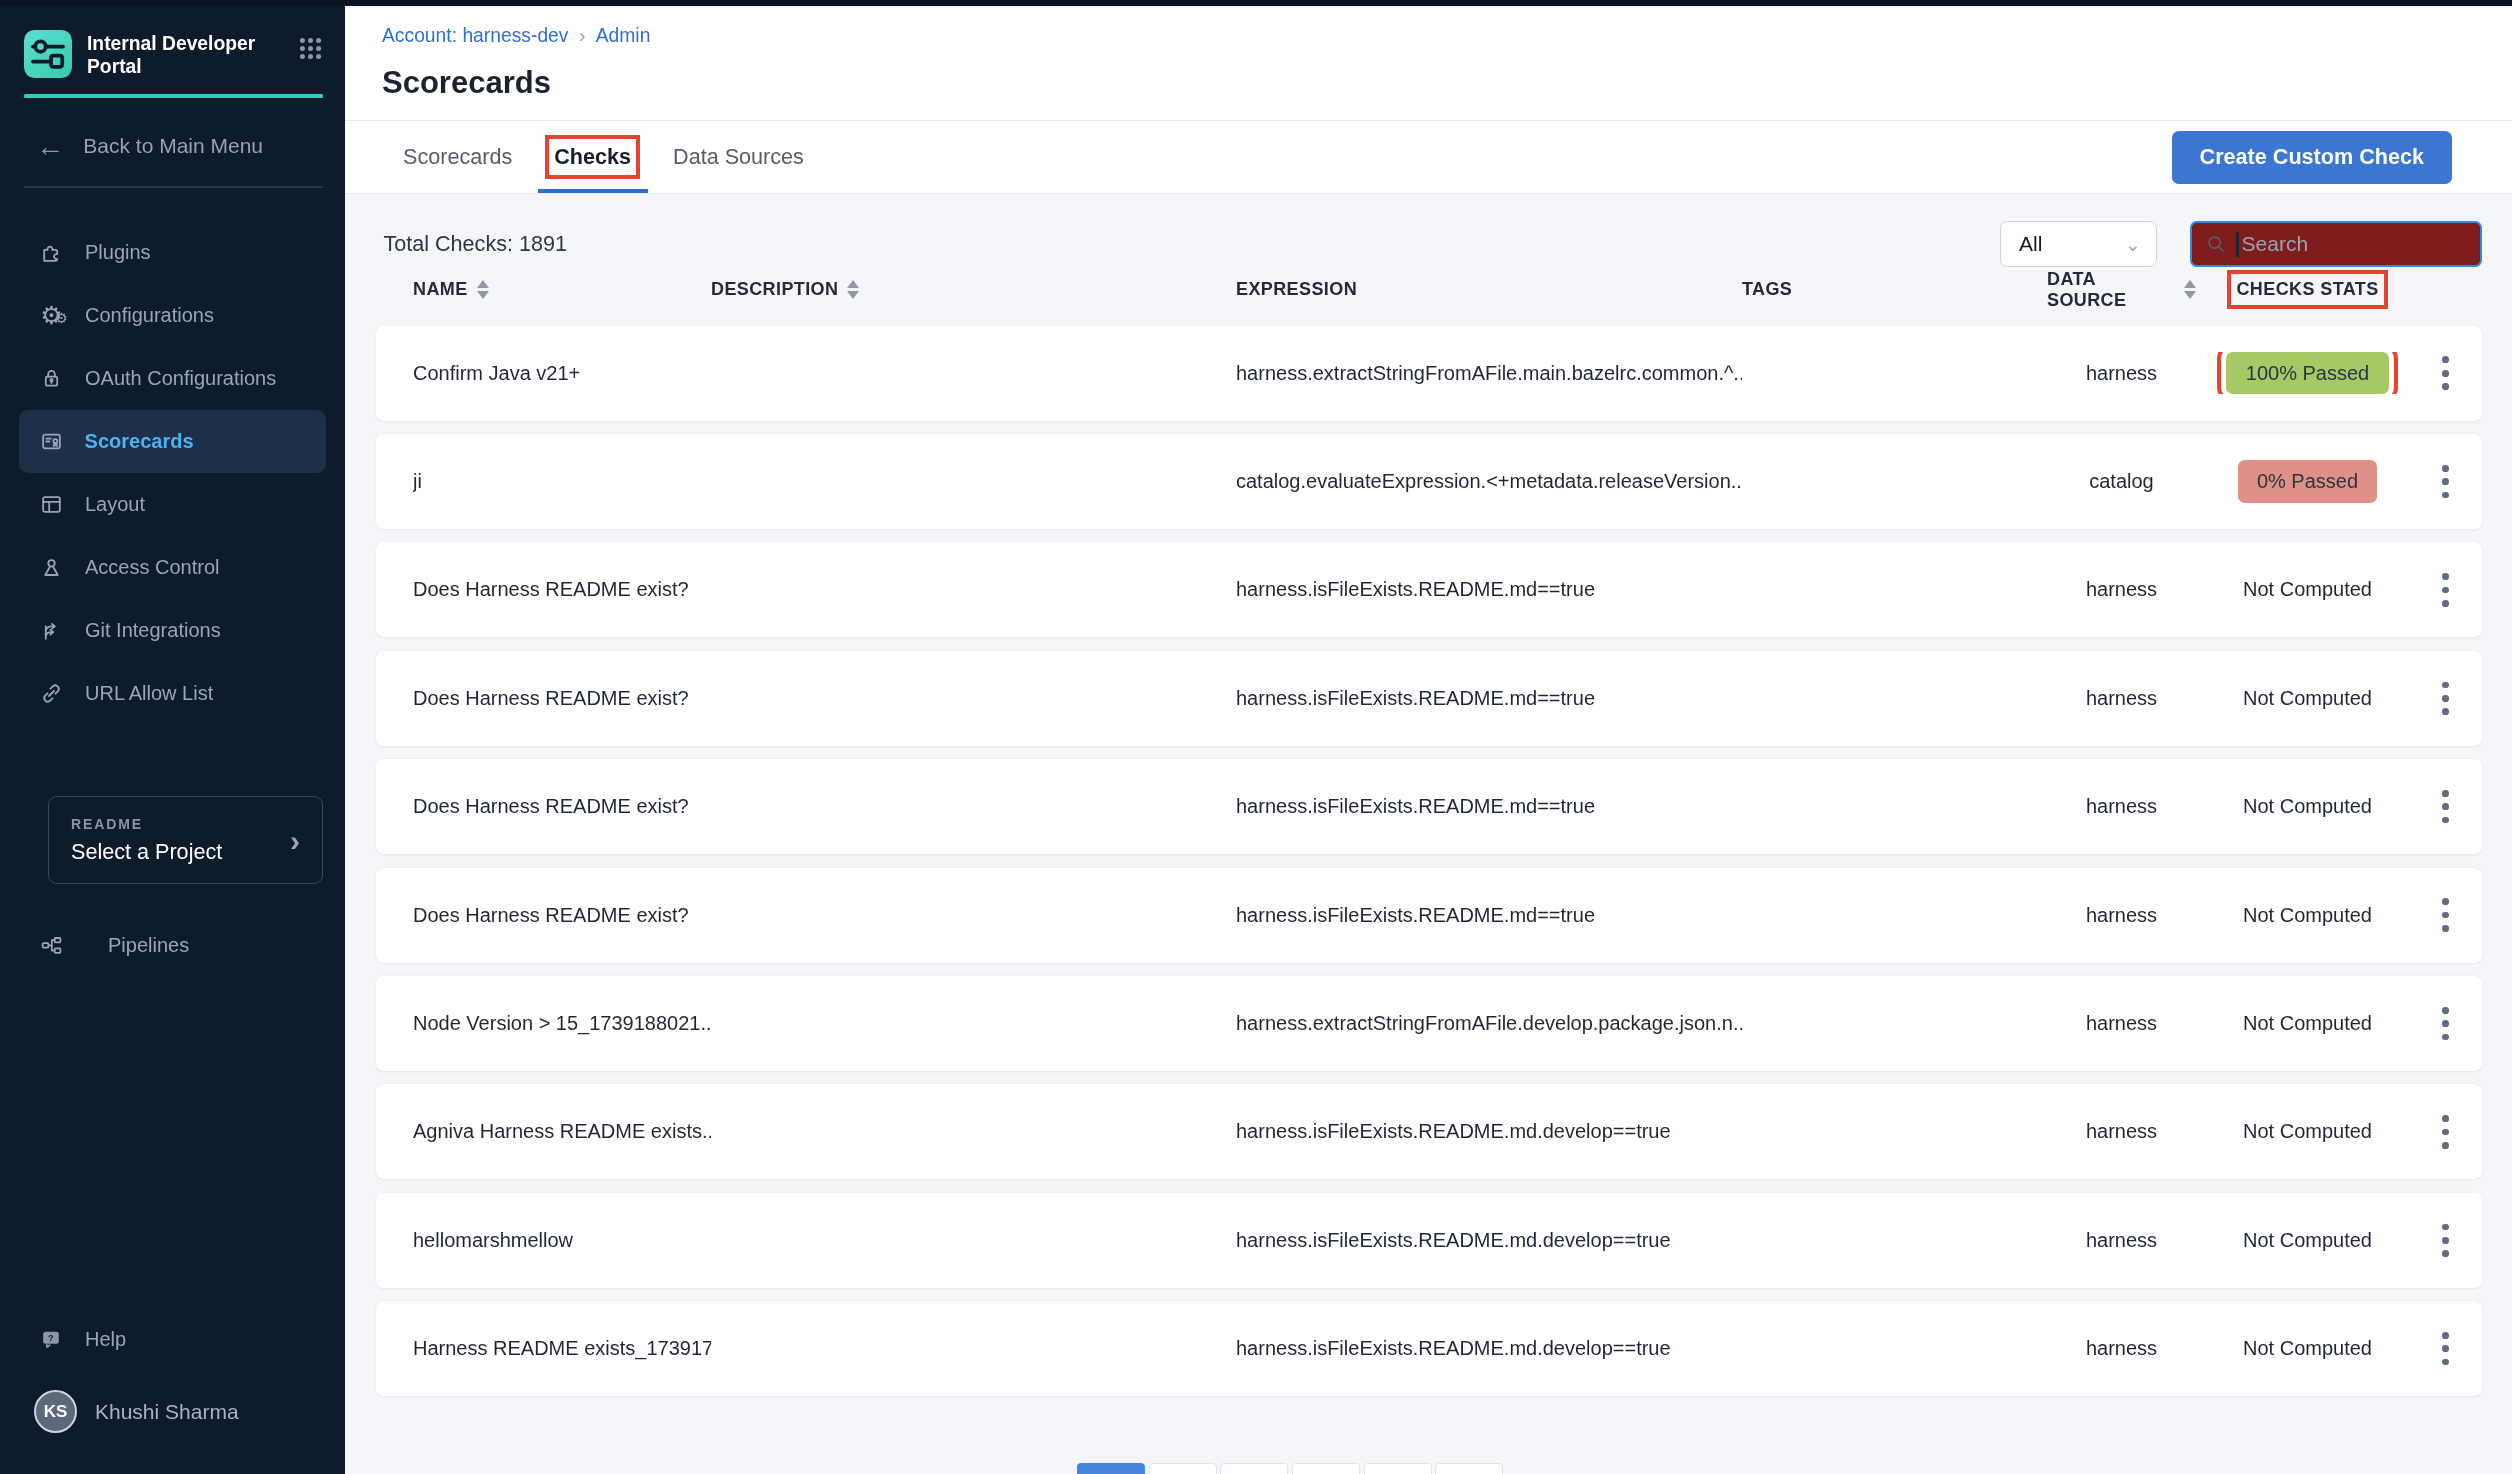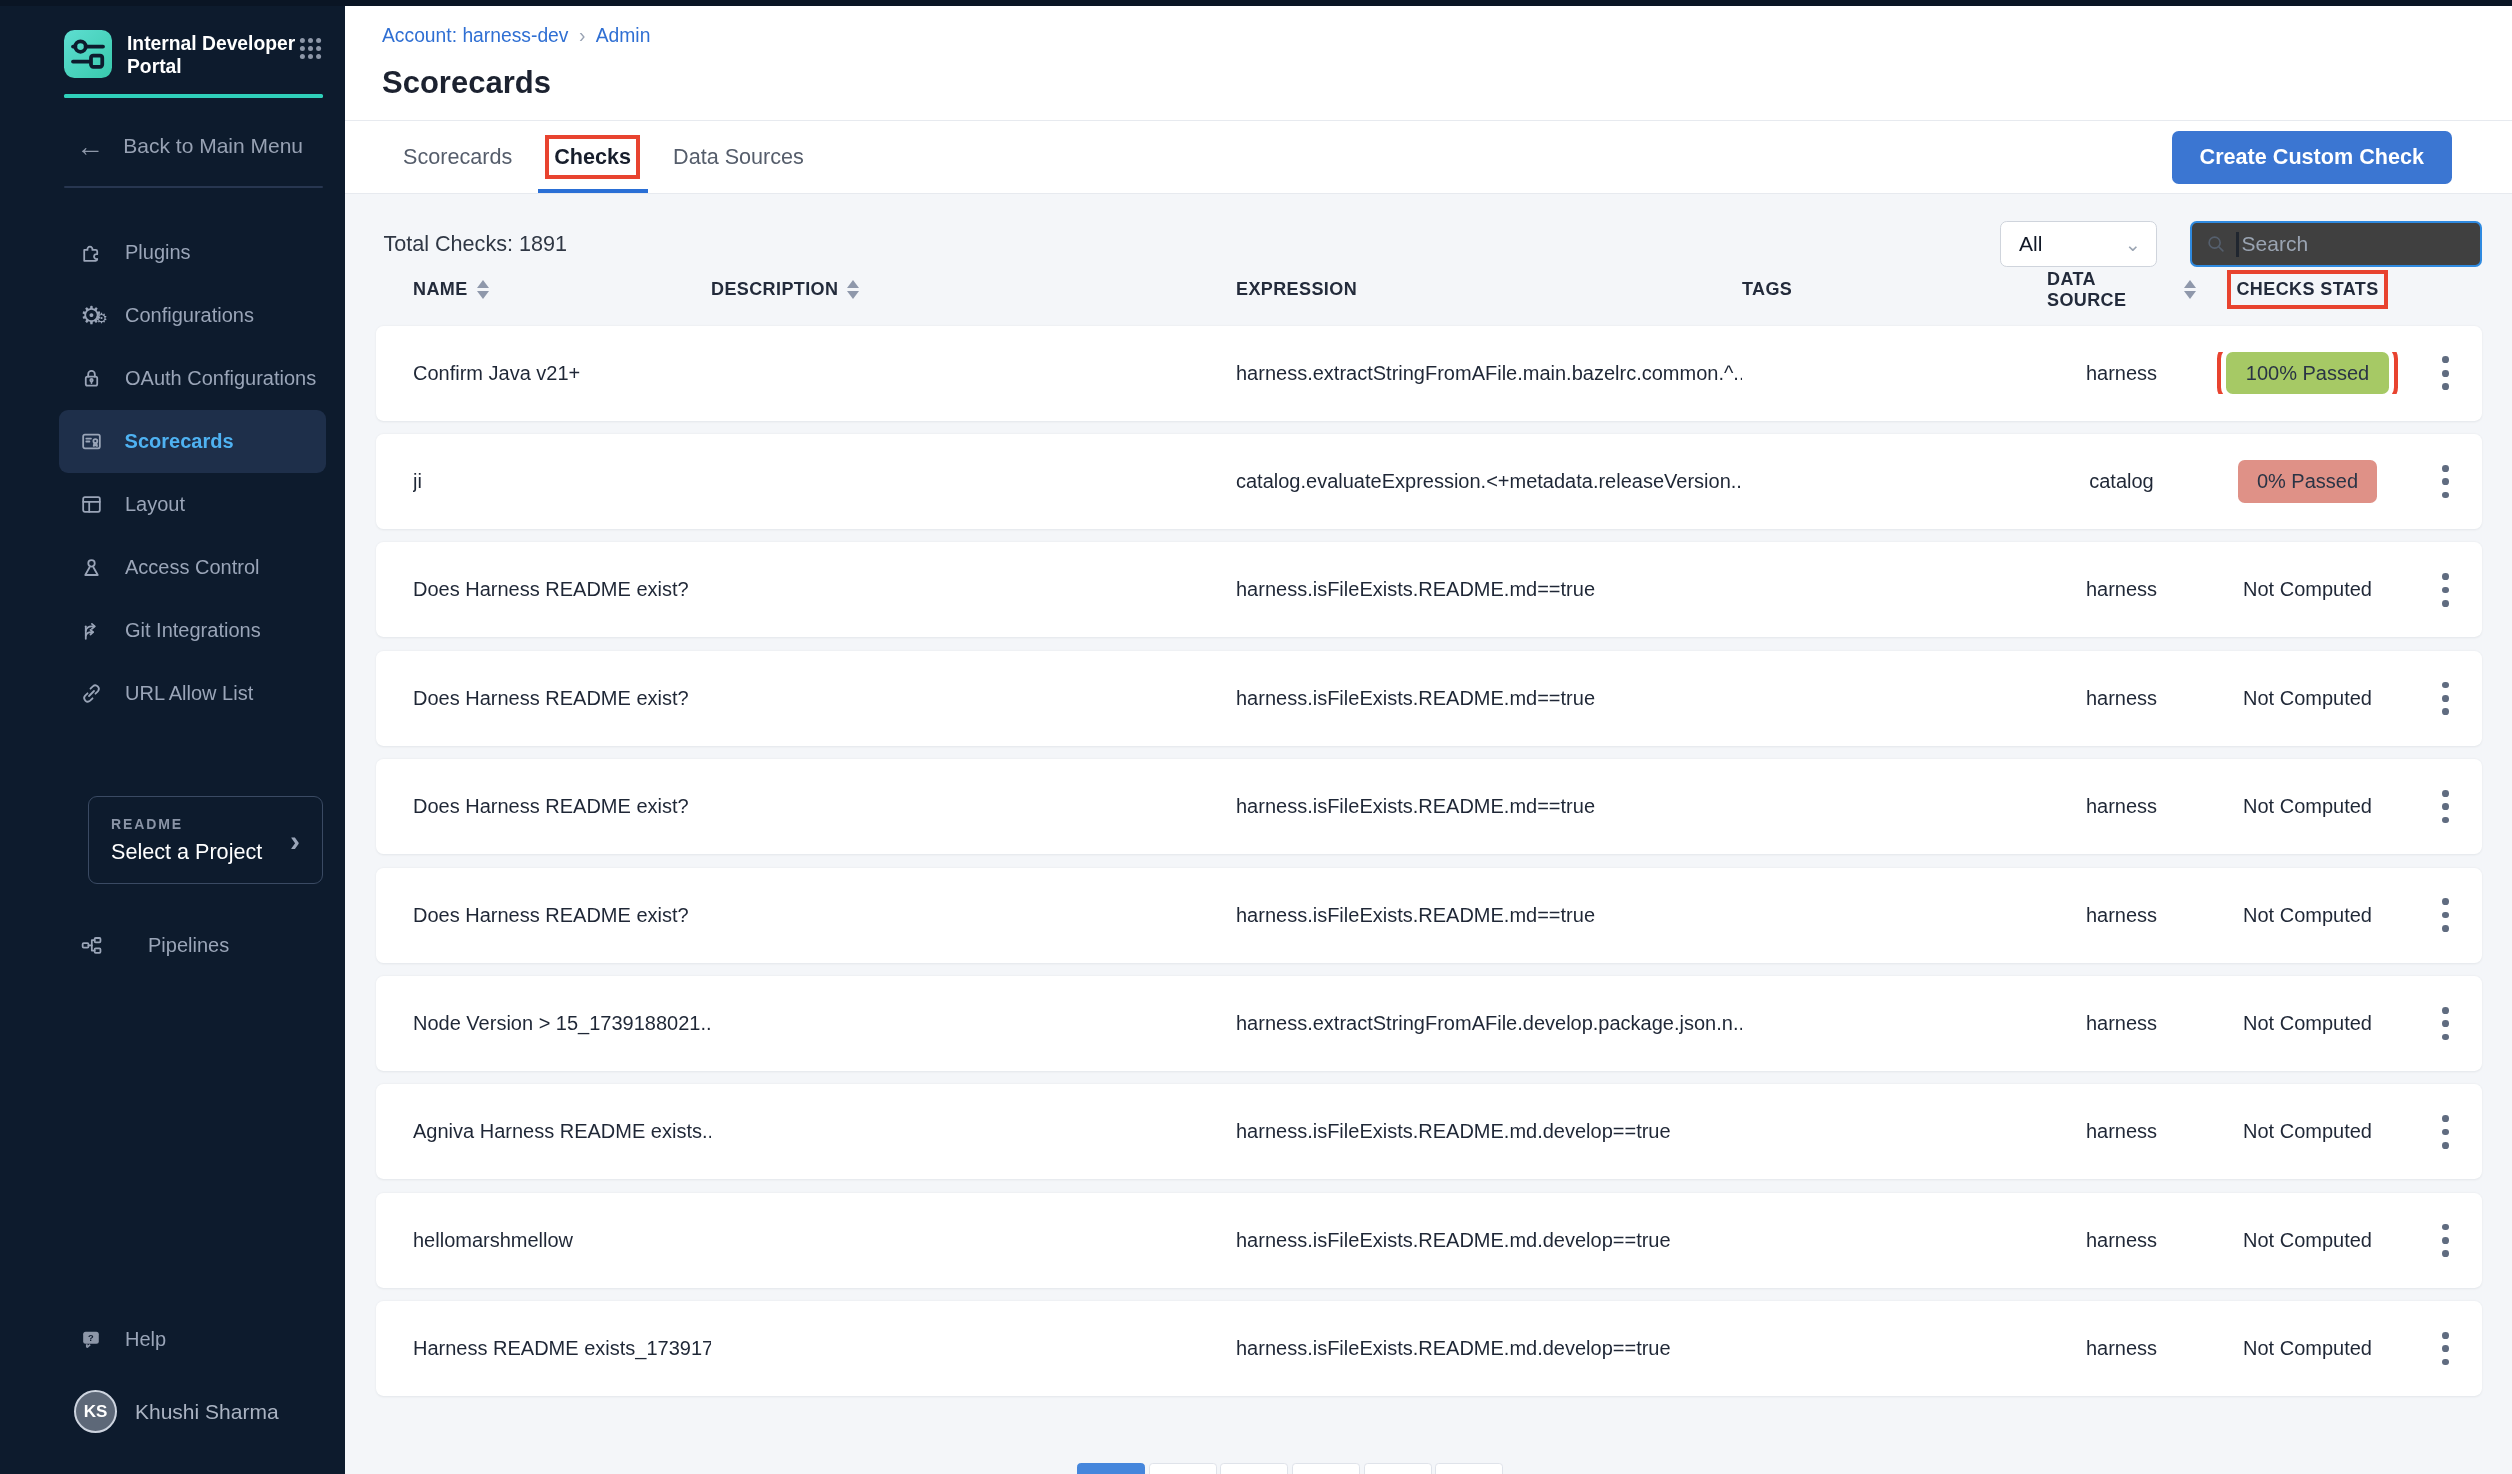--- a/index.html
+++ b/index.html
@@ -2,21 +2,21 @@
 <html style="font-size:12px"><head>
 <meta charset="utf-8">
 <style>
   * { margin:0; padding:0; box-sizing:border-box; }
   html,body { width:2512px; height:1475px; overflow:hidden; }
   body { font-family:"Liberation Sans","DejaVu Sans",sans-serif; background:#f4f6f9; color:#1f2736; }
   .app { display:flex; width:100%; height:100%; }
   body::before { content:""; position:fixed; top:0; left:0; right:0; height:6px; background:#0a1524; z-index:50; }
 
   
-  .sidebar { width:345px; min-width:345px; height:100%; background:#0d1b2d; display:flex; flex-direction:column; position:relative; z-index:10;padding-left:40px; }
+  .sidebar { width:345px; min-width:345px; height:100%; background:#0d1b2d; display:flex; flex-direction:column; position:relative; z-index:10; }
   .side-head { padding:30px 22px 0 24px; }
   .logo-row { display:flex; align-items:flex-start; }
   .logo { width:48px; height:48px; border-radius:10.4px; background:linear-gradient(135deg,#5eded1 0%,#38c9ac 100%); position:relative; flex:none; }
   .logo svg { position:absolute; inset:0; }
   .brand { flex:1; color:#fff; font-size:19.3px; font-weight:700; line-height:23px; padding:1.5px 0 0 15px; }
   .grid-icon { flex:none; margin-top:6px; }
   .teal-line { height:3.7px; background:#2fd0ba; margin:16.4px 0 0 0; border-radius:1.5px; }
   .back-row { display:flex; align-items:center; gap:19.3px; padding:36px 22px 0 36px; color:#97a1b3; font-size:21px; cursor:pointer; }
   .back-arrow { font-size:28px; line-height:21px; color:#8d97a8; }
   .side-div { height:1.5px; background:#273650; border-radius:1.5px; margin:28px 22px 0 24px; }
@@ -58,21 +58,21 @@
   .tabs-spacer { flex:1; }
   .create-btn { align-self:center; background:#3b76d2; color:#fff; border:none; border-radius:6.7px; font-size:21.6px; font-weight:700; padding:13.4px 28px; cursor:pointer; font-family:inherit; }
 
   .content { flex:1; padding:27px 30px 0 31px; position:relative; }
   .toolbar { display:flex; align-items:center; }
   .total-checks { font-size:21.6px; color:#2f3744; padding-left:7.4px; }
   .toolbar-spacer { flex:1; }
   .filter-select { width:157px; height:46px; background:#fff; border:1.5px solid #cfd4dc; border-radius:6.7px; display:flex; align-items:center; padding:0 15px 0 18px; font-size:21px; color:#111826; margin-right:33px; cursor:pointer; }
   .filter-select .fs-label { flex:1; }
   .chev-down { color:#9aa4b2; font-size:19.3px; }
-  .search-box { width:292px; height:46px; background:#404040; border:2.2px solid #2f8ae0; border-radius:6.7px; display:flex; align-items:center; padding:0 13.4px; }
+  .search-box { width:292px; height:46px; background:#7f1d1d; border:2.2px solid #2f8ae0; border-radius:6.7px; display:flex; align-items:center; padding:0 13.4px; }
   .search-box svg { flex:none; margin-right:9px; }
   .caret { width:2.2px; height:25px; background:#20262f; margin-right:3px; }
   .search-ph { color:#9aa4b2; font-size:21px; }
 
   .grid-cols { display:grid; grid-template-columns:298px 525px 506px 305px 149px 223px 1fr; align-items:center; padding-left:37px; }
   .thead { height:45px; color:#232b3b; }
   .th { display:flex; align-items:center; gap:9px; font-size:18px; font-weight:700; letter-spacing:0.4px; }
   .th.center { justify-content:center; }
   .sorter { display:flex; flex-direction:column; gap:3px; }
   .sorter .up { width:0; height:0; border-left:6px solid transparent; border-right:6px solid transparent; border-bottom:8.2px solid #8f98ab; }

